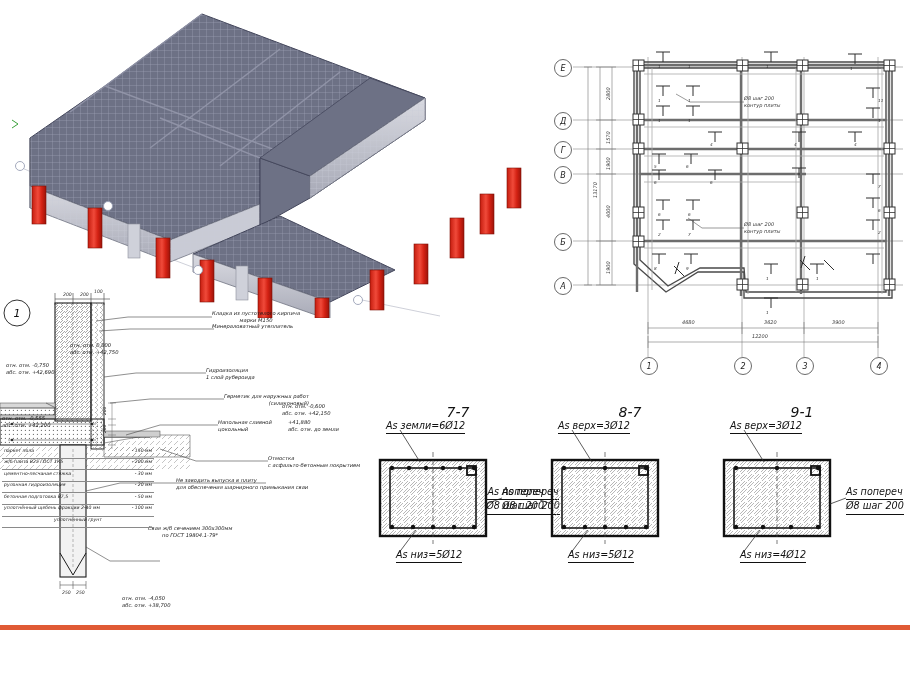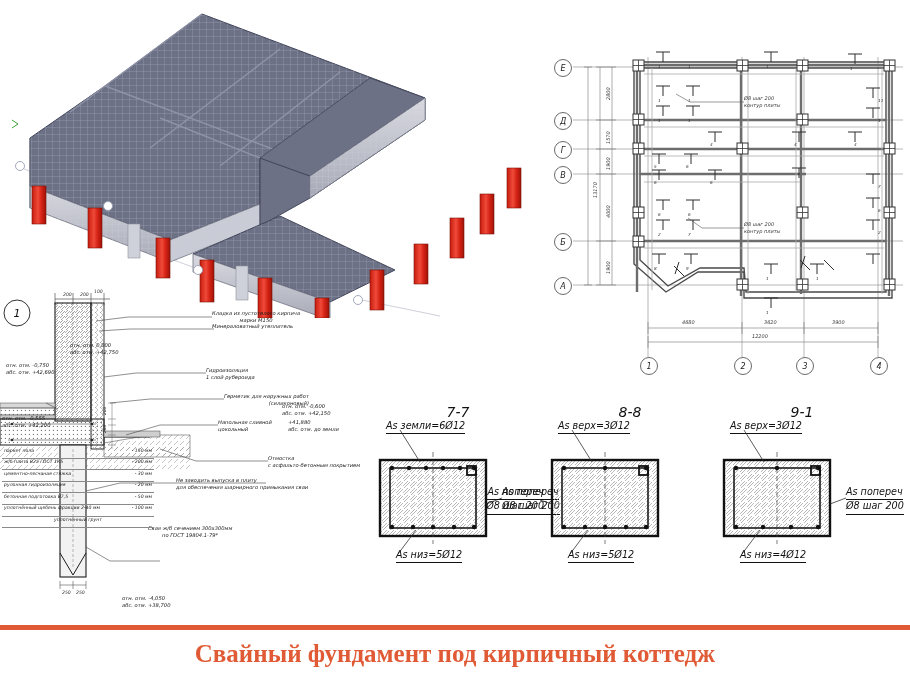--- a/index.html
+++ b/index.html
@@ -569,21 +569,21 @@
       </g>
     </svg>
     <div class="lbl" style="left:134px;top:82px;text-align:left;">
       <span class="ul" style="display:inline-block;">As попереч</span><br>
       <span class="ul" style="display:inline-block;">Ø8 шаг 200</span>
     </div>
     <div class="lbl ul" style="left:28px;top:145px;">As низ=5Ø12</div>
   </div>
 
   <div class="sec" style="left:540px;top:404px;width:180px;height:175px;">
-    <div class="secttl" style="top:0;">8-8</div>
+    <div class="secttl" style="top:0;">8-7</div>
     <div class="lbl ul" style="left:18px;top:16px;">As верх=3Ø12</div>
     <svg width="180" height="175" viewBox="0 0 180 175" style="position:absolute;left:0;top:0;">
       <defs>
         <pattern id="sh8" width="7" height="7" patternUnits="userSpaceOnUse">
           <path d="M-1 6 l8 -8 M0 8 l8 -8" stroke="#9a9a9a" stroke-width="0.7"></path>
         </pattern>
       </defs>
       <rect x="12" y="56" width="106" height="76" fill="url(#sh8)" stroke="#111" stroke-width="2.4"></rect>
       <rect x="22" y="64" width="86" height="60" fill="none" stroke="#1c1c1c" stroke-width="1.6"></rect>
       <path d="M65 48 V140" stroke="#444" stroke-width="0.7" stroke-dasharray="5 3"></path>
@@ -644,15 +644,14 @@
       </g>
     </svg>
     <div class="lbl" style="left:134px;top:82px;text-align:left;">
       <span class="ul" style="display:inline-block;">As попереч</span><br>
       <span class="ul" style="display:inline-block;">Ø8 шаг 200</span>
     </div>
     <div class="lbl ul" style="left:28px;top:145px;">As низ=4Ø12</div>
   </div>
 
   <div id="rule" style="background: rgb(224, 90, 53);"></div>
-  <div id="caption" style="color: rgb(224, 90, 53);">Свайный фундамент под кирпичный коттедж</div>
 
 </div>
 
 </body></html>

